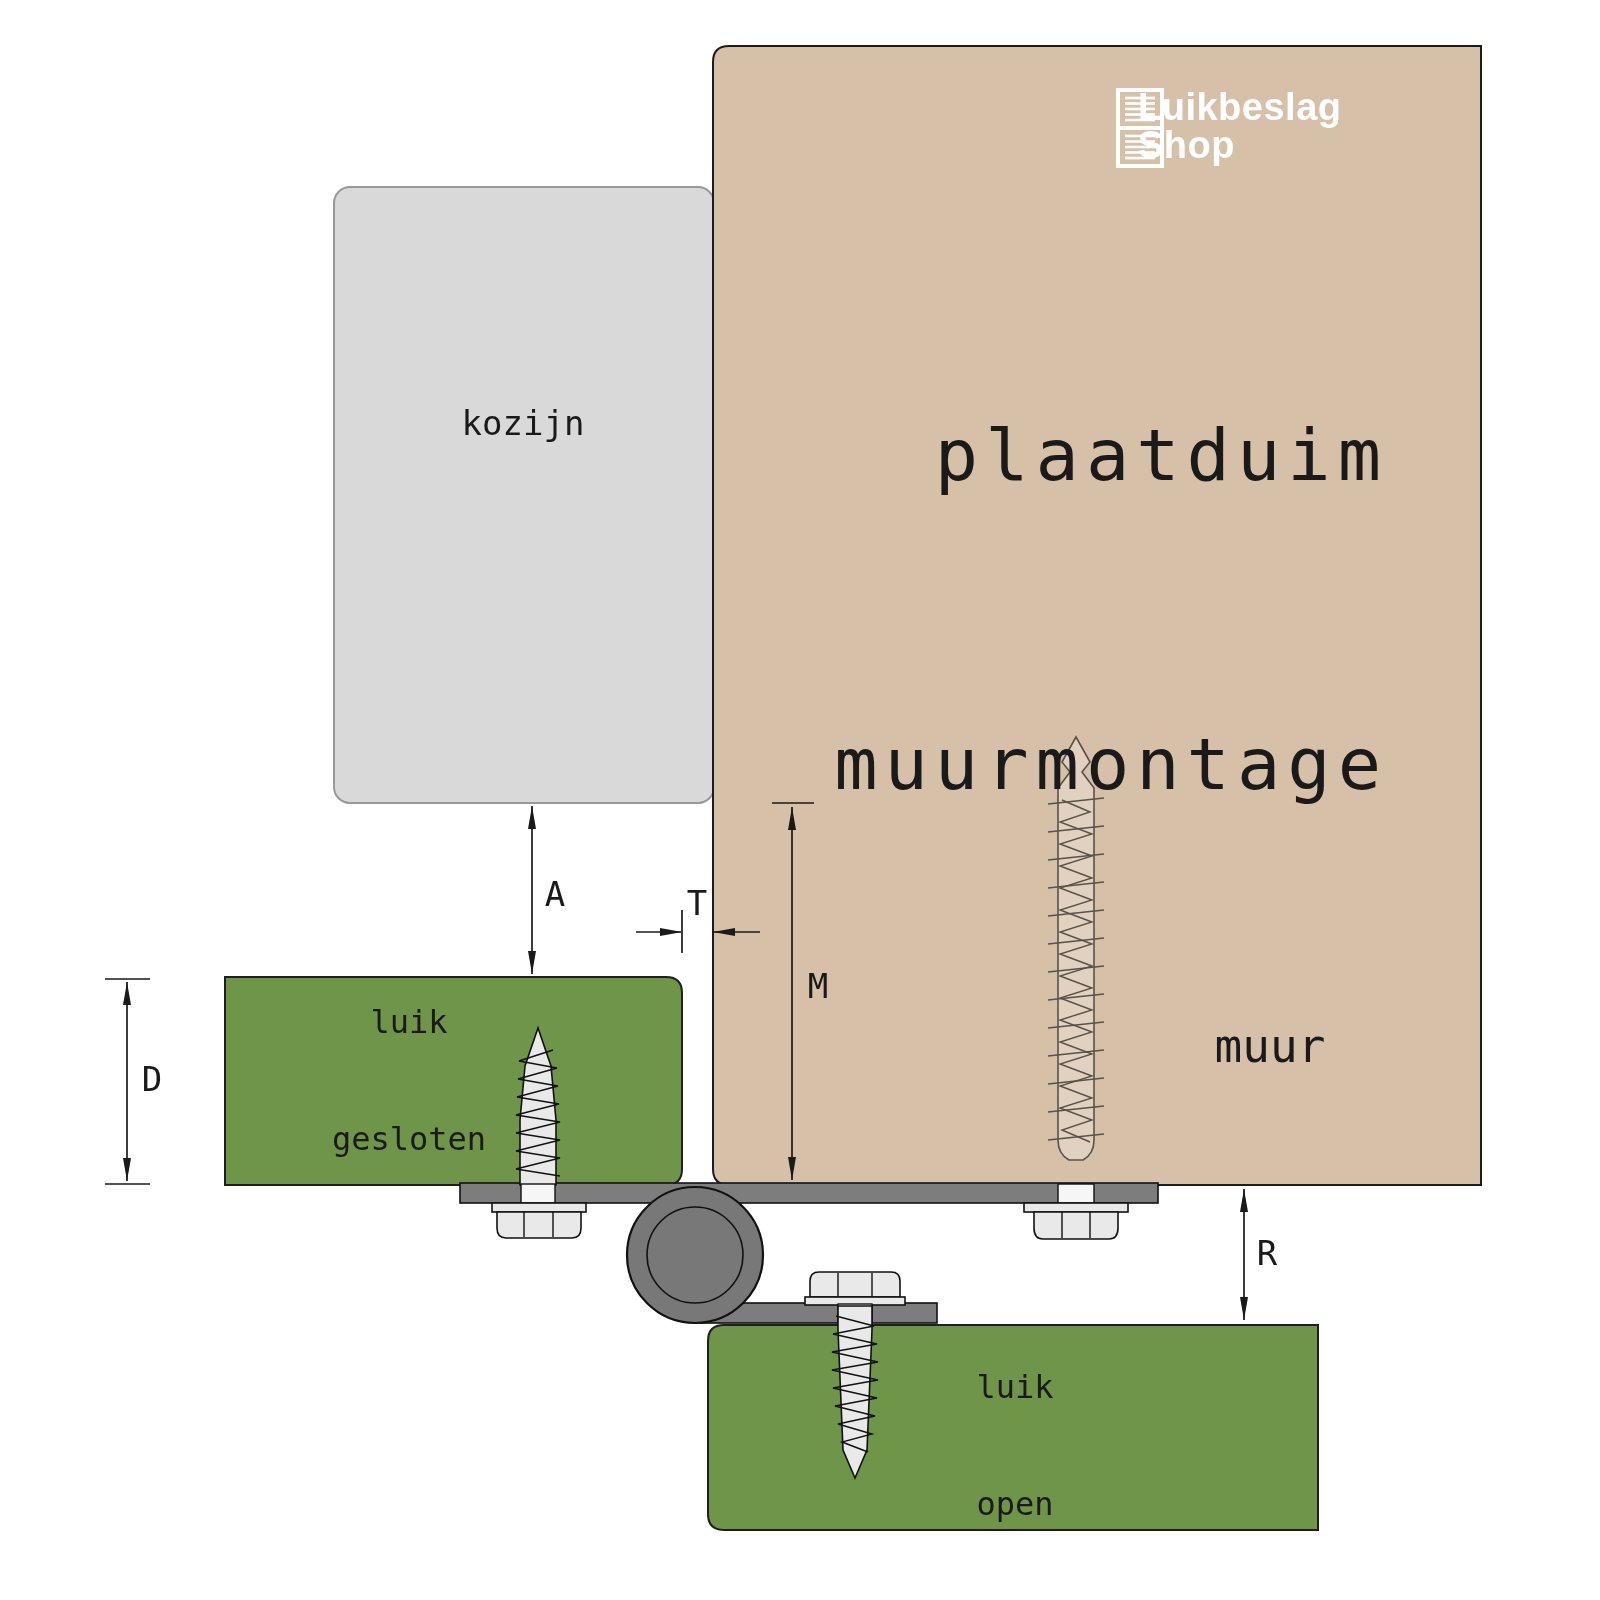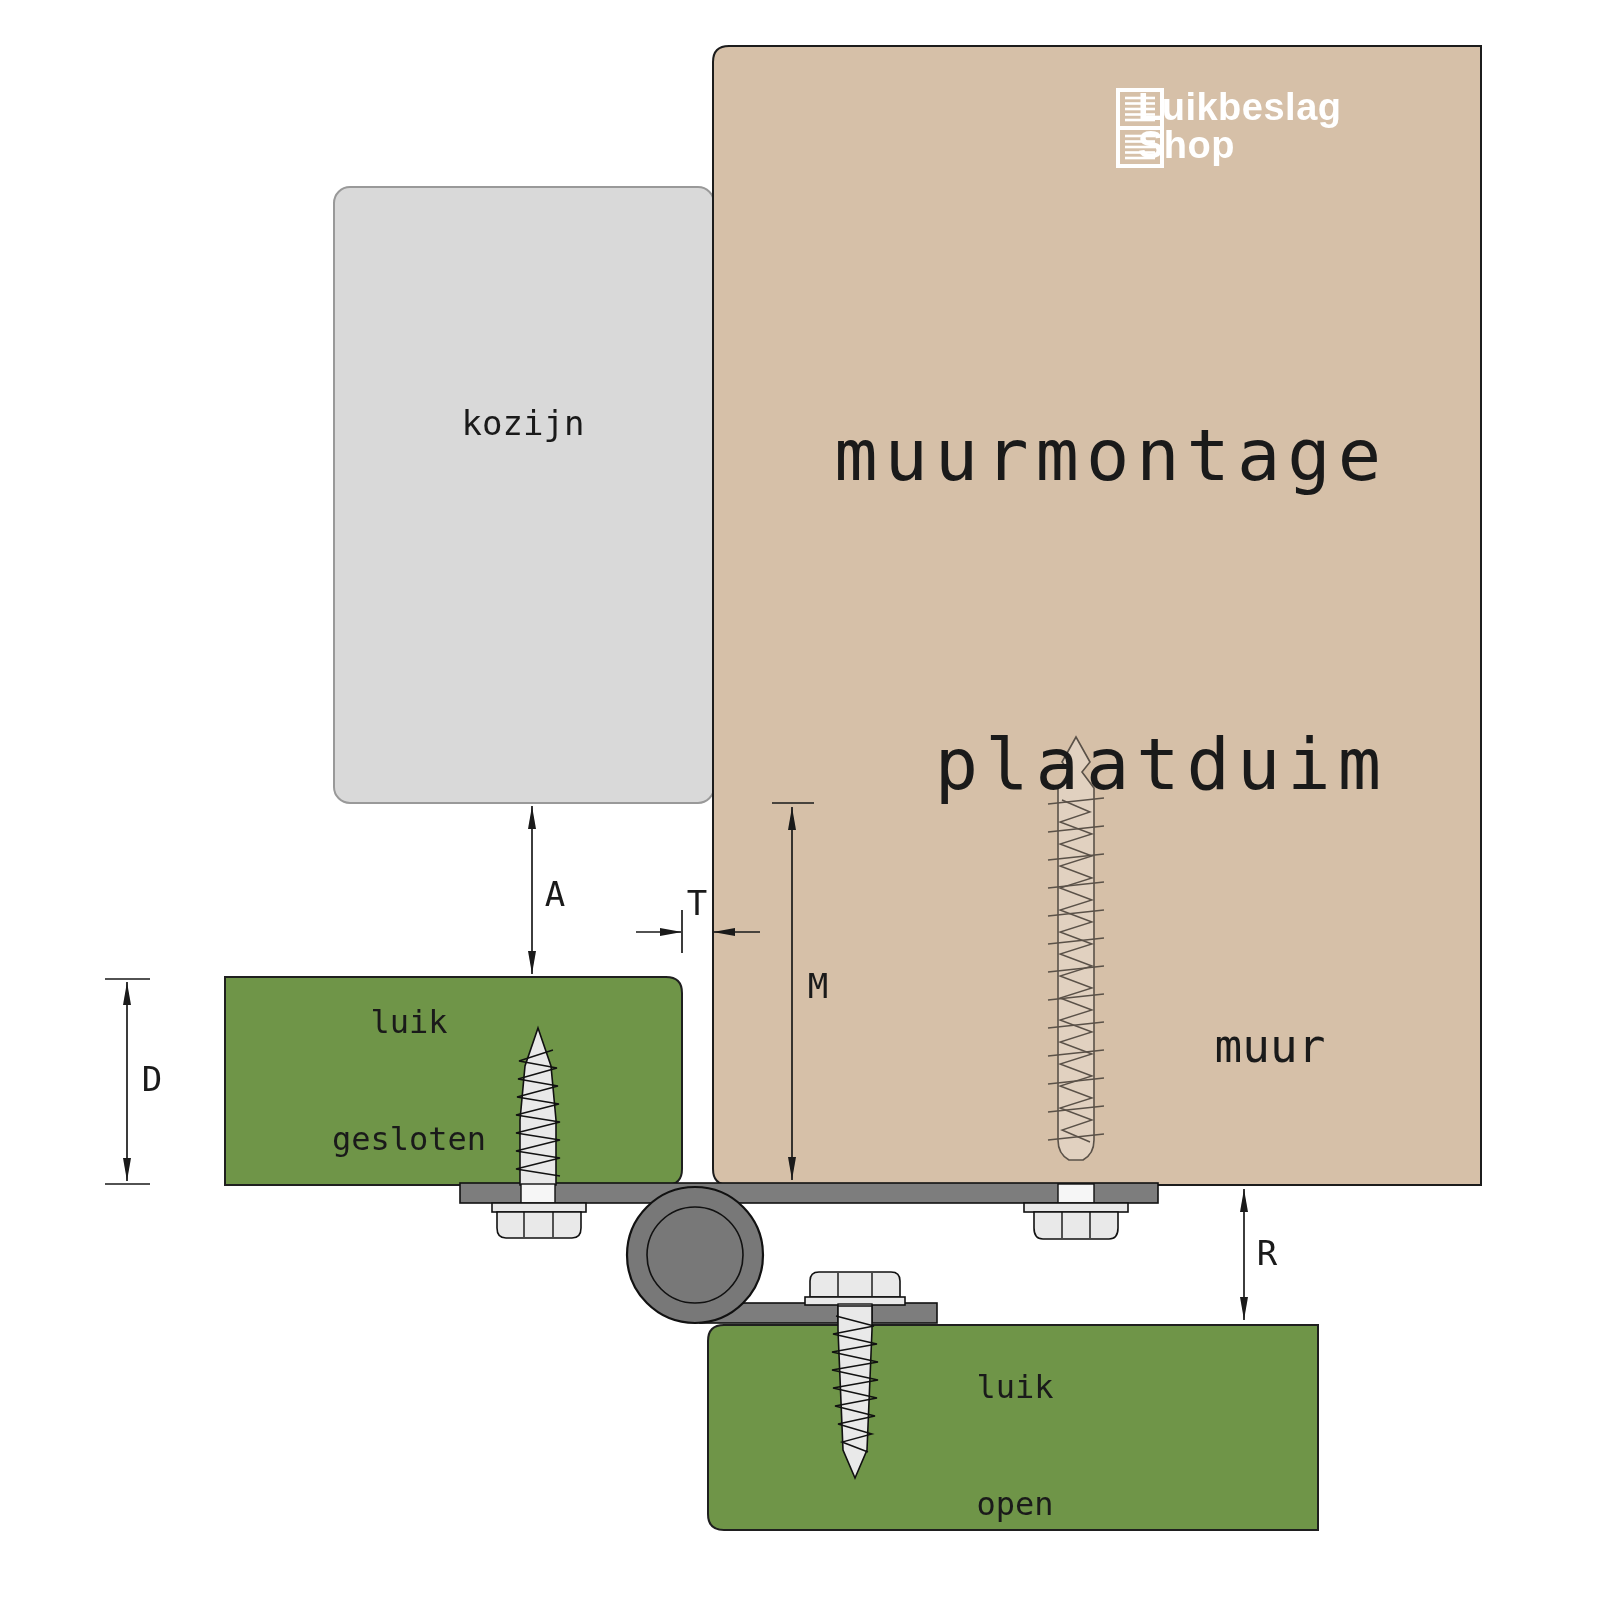--- a/index.html
+++ b/index.html
@@ -141,22 +141,22 @@
         <line x1="9" y1="70" x2="39" y2="70"></line>
       </g>
     </svg>
     <div class="logo-text">
       <div>Luikbeslag</div>
       <div>Shop</div>
     </div>
   </div>
 
   <div class="title">
+    <div>plaatduim</div>
     <div>muurmontage</div>
-    <div>plaatduim</div>
   </div>
 
   <div class="label" style="left:523px;top:415px;font-size:34px;margin-top:8px;">kozijn</div>
   <div class="label" style="left:1270px;top:1046px;font-size:46px;">muur</div>
   <div class="label" style="left:409px;top:1081px;font-size:32px;">
     <div>luik</div>
     <div>gesloten</div>
   </div>
   <div class="label" style="left:1015px;top:1446px;font-size:32px;">
     <div>luik</div>

